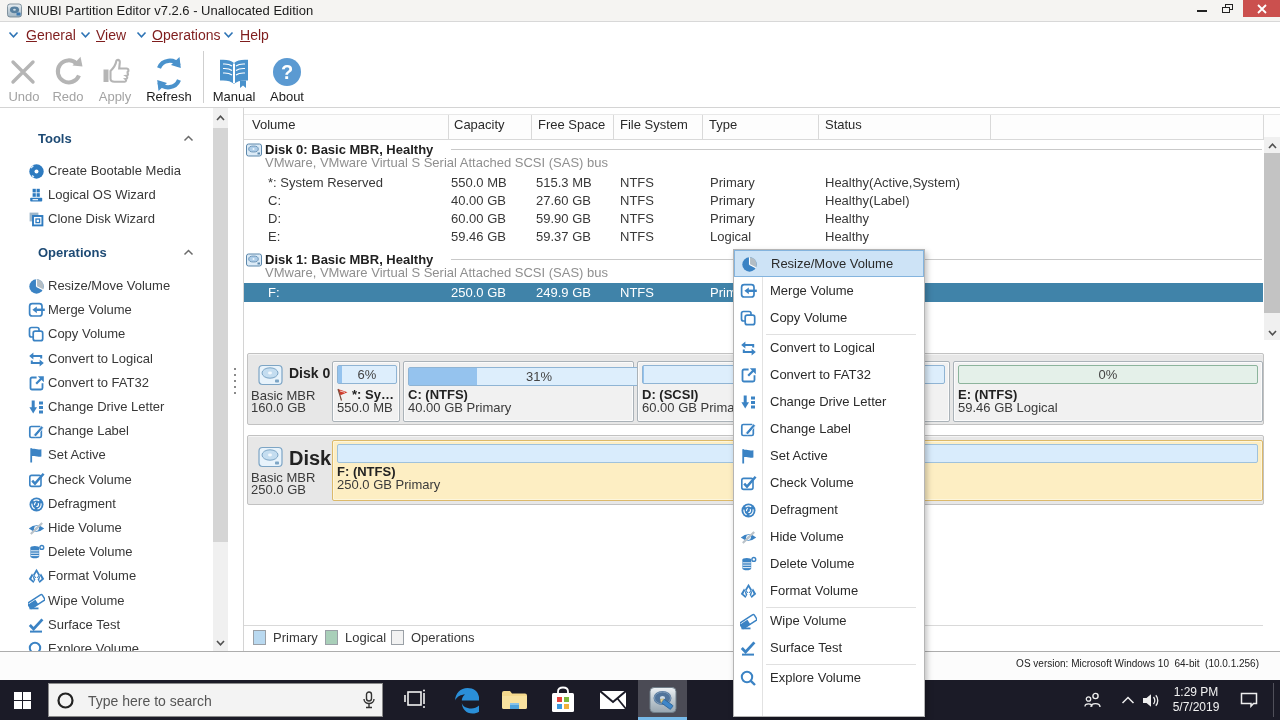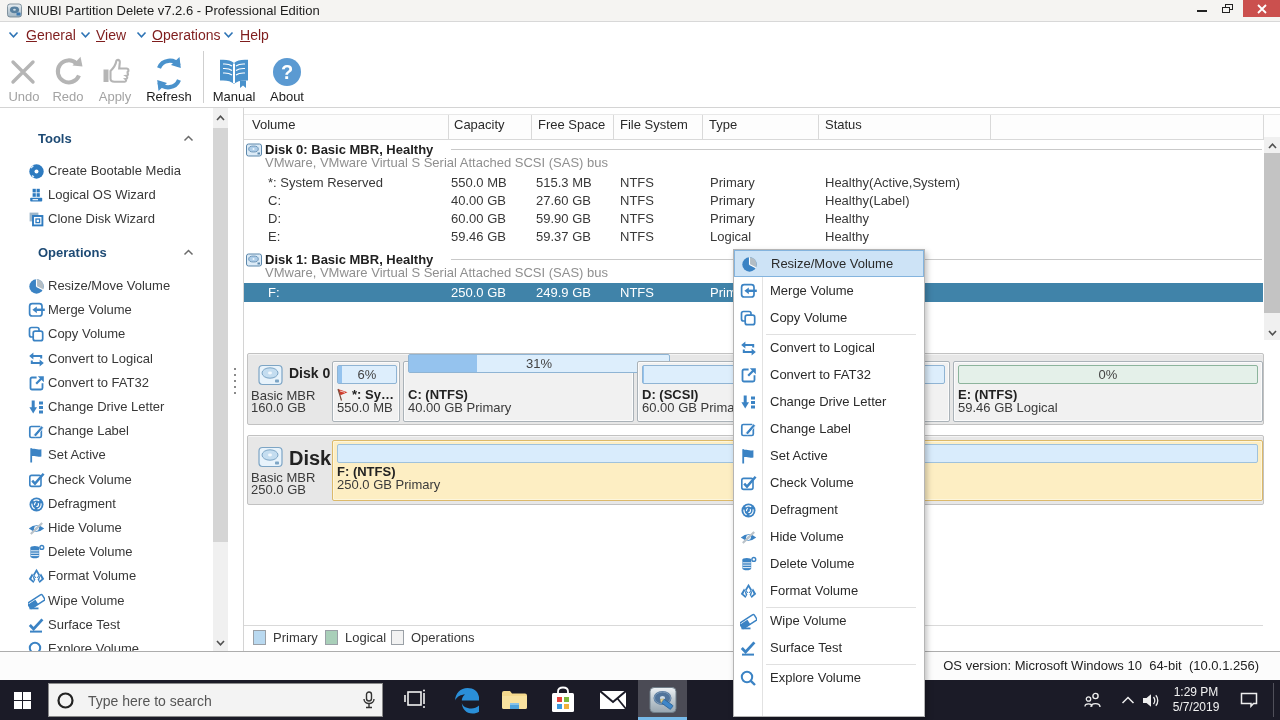--- a/index.html
+++ b/index.html
@@ -60,21 +60,21 @@
           <stop offset="0" stop-color="#e8eef2"></stop>
           <stop offset="1" stop-color="#9fb4c2"></stop>
         </linearGradient>
       </defs>
       <rect x="0.5" y="1" width="14" height="13" rx="2.5" fill="url(#ti)" stroke="#6b7e8c" stroke-width="0.8"></rect>
       <ellipse cx="7.5" cy="6.8" rx="4.6" ry="3.4" fill="#58809f"></ellipse>
       <ellipse cx="7.5" cy="6.8" rx="1.4" ry="1" fill="#cfdde8"></ellipse>
       <rect x="9.5" y="9.5" width="4" height="3" rx="0.6" fill="#3b78b0"></rect>
     </svg>
   </div>
-<div class="a title-txt">NIUBI Partition Delete v7.2.6 - Professional Edition</div>
+<div class="a title-txt">NIUBI Partition Editor v7.2.6 - Unallocated Edition</div>
 <div class="a" style="left:1197px;top:10px;width:10px;height:2px;background:#222"></div>
 <div class="a" style="left:1225px;top:4px;width:8px;height:6px;border:1px solid #222"></div>
 <div class="a" style="left:1222px;top:7px;width:8px;height:6px;border:1px solid #222;background:#f5f4f2"></div>
 <div class="a closebtn"></div>
 <div class="a" style="left:1256px;top:3px">
     <svg width="12" height="12" viewBox="0 0 12 12" style="">
       <path d="M2 2 L10 10 M10 2 L2 10" stroke="#fff" stroke-width="1.8"></path>
     </svg>
   </div>
 <div class="a chev" style="left:8px">
@@ -434,21 +434,21 @@
 <div class="a" style="left:336px;top:387px">
     <svg width="15" height="15" viewBox="0 0 15 15" style="">
       <path d="M2 2 L11.5 5.2 L4.5 8.2 Z" fill="#cf3a2a"></path>
       <path d="M4 4 L9 5.4" stroke="#fff" stroke-width="0.7"></path>
       <path d="M2 2 L5.5 13.5" stroke="#7a4a3a" stroke-width="1.2"></path>
     </svg>
   </div>
 <div class="ptit" style="left:352px;top:387px">*: Sy…</div>
 <div class="psub" style="left:337px;top:400px">550.0 MB</div>
 <div class="pbox" style="left:403px;top:361px;width:231px;height:61px;"></div>
-<div class="pbar" style="left:408px;top:354px;width:262px"><div class="pfill" style="width:68px"></div><span style="position:relative">31%</span></div>
+<div class="pbar" style="left:408px;top:367px;width:262px"><div class="pfill" style="width:68px"></div><span style="position:relative">31%</span></div>
 <div class="ptit" style="left:408px;top:387px">C: (NTFS)</div>
 <div class="psub" style="left:408px;top:400px">40.00 GB Primary</div>
 <div class="pbox" style="left:637px;top:361px;width:313px;height:61px;"></div>
 <div class="pbar" style="left:642px;top:365px;width:303px"><div class="pfill" style="width:1px"></div><span style="position:relative">0%</span></div>
 <div class="ptit" style="left:642px;top:387px">D: (SCSI)</div>
 <div class="psub" style="left:642px;top:400px">60.00 GB Primary</div>
 <div class="pbox" style="left:953px;top:361px;width:310px;height:61px;"></div>
 <div class="pbar" style="left:958px;top:365px;width:300px;background:#e4f0e9;border-color:#8cb49c"><span style="position:relative">0%</span></div>
 <div class="ptit" style="left:958px;top:387px">E: (NTFS)</div>
 <div class="psub" style="left:958px;top:400px">59.46 GB Logical</div>
@@ -469,21 +469,21 @@
 <div class="ptit" style="left:337px;top:464px">F: (NTFS)</div>
 <div class="psub" style="left:337px;top:477px">250.0 GB Primary</div>
 <div class="a" style="left:244px;top:625px;width:1019px;height:1px;background:#d9d9d9"></div>
 <div class="a legend-sw" style="left:253px;top:630px;background:#b9d9f0"></div>
 <div class="a rowtxt" style="left:273px;top:630px">Primary</div>
 <div class="a legend-sw" style="left:325px;top:630px;background:#a9cfb9"></div>
 <div class="a rowtxt" style="left:345px;top:630px">Logical</div>
 <div class="a legend-sw" style="left:391px;top:630px;background:#f2f2f2"></div>
 <div class="a rowtxt" style="left:411px;top:630px">Operations</div>
 <div class="a statusbar"></div>
-<div class="a" style="right:21px;top:658px;font-size:13px;color:#222">OS version: Microsoft Windows 10&nbsp; 64-bit&nbsp; (10.0.1.256)</div>
+<div class="a" style="right:21px;top:658px;font-size:10px;color:#222">OS version: Microsoft Windows 10&nbsp; 64-bit&nbsp; (10.0.1.256)</div>
 <div class="a taskbar"></div>
 <div class="a" style="left:14px;top:692px">
     <svg width="17" height="17" viewBox="0 0 17 17" style="">
       <rect x="0" y="0" width="8" height="8" fill="#fff"></rect>
       <rect x="9" y="0" width="8" height="8" fill="#fff"></rect>
       <rect x="0" y="9" width="8" height="8" fill="#fff"></rect>
       <rect x="9" y="9" width="8" height="8" fill="#fff"></rect>
     </svg>
   </div>
 <div class="a searchbox"></div>

